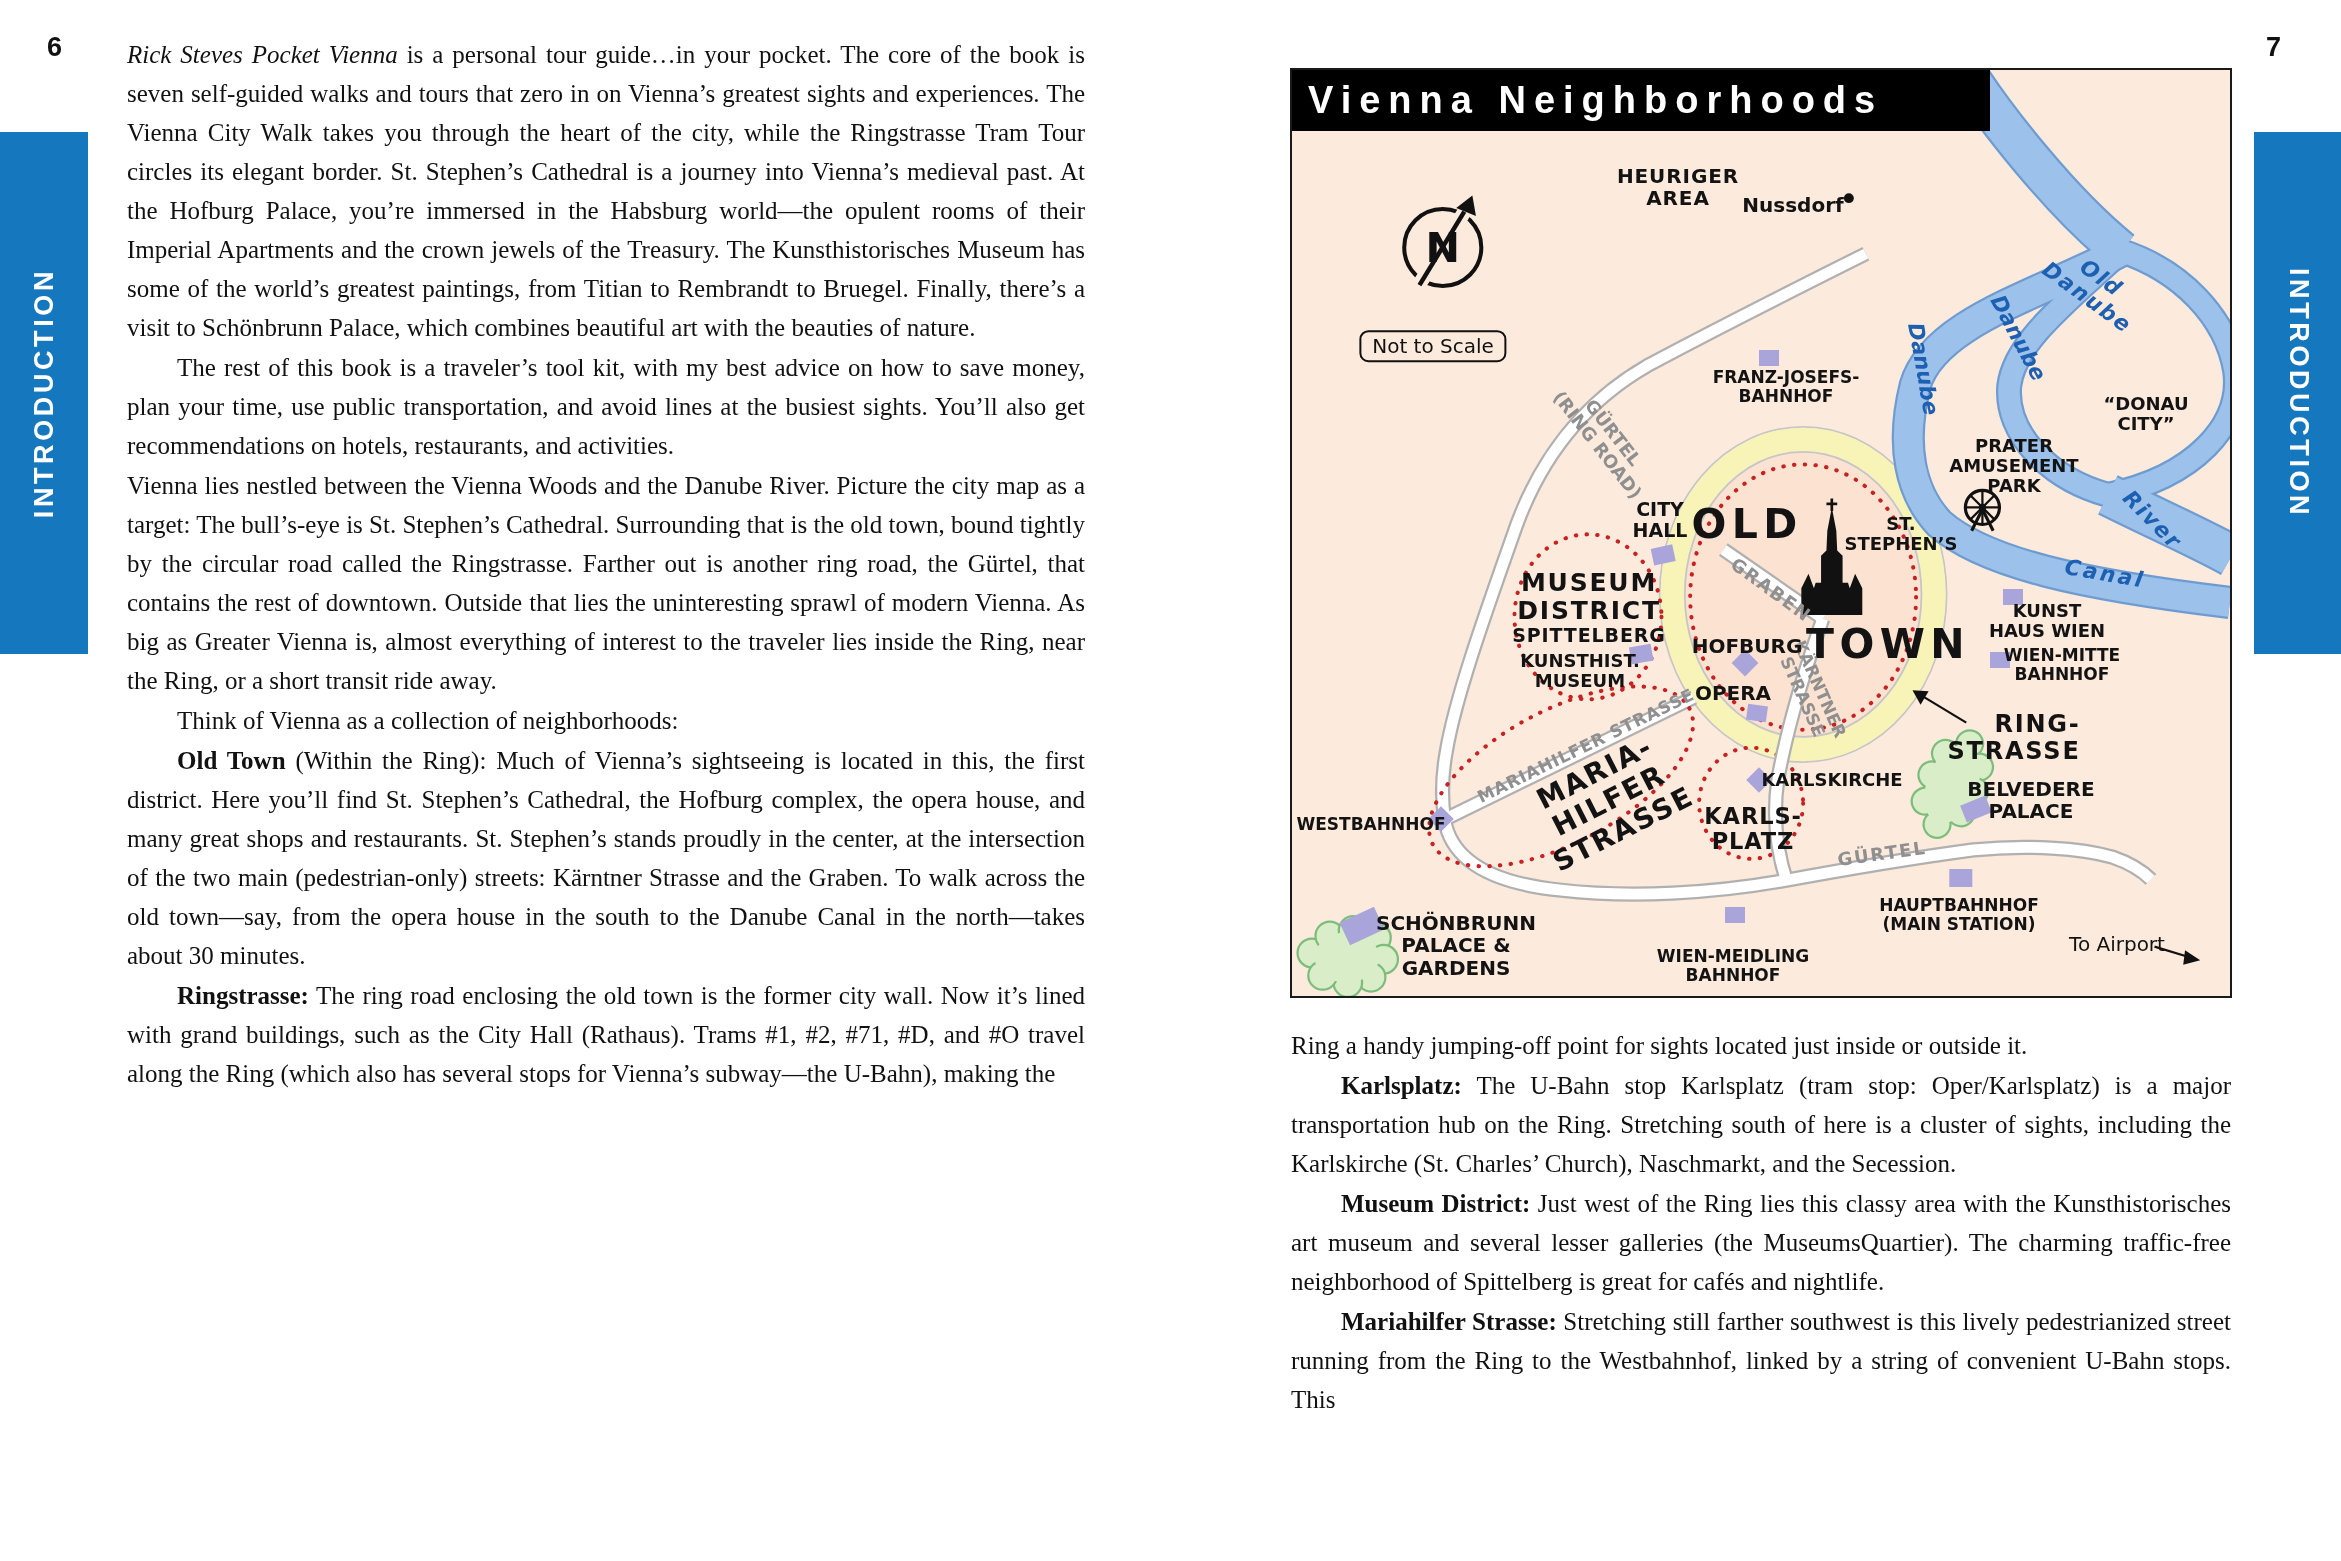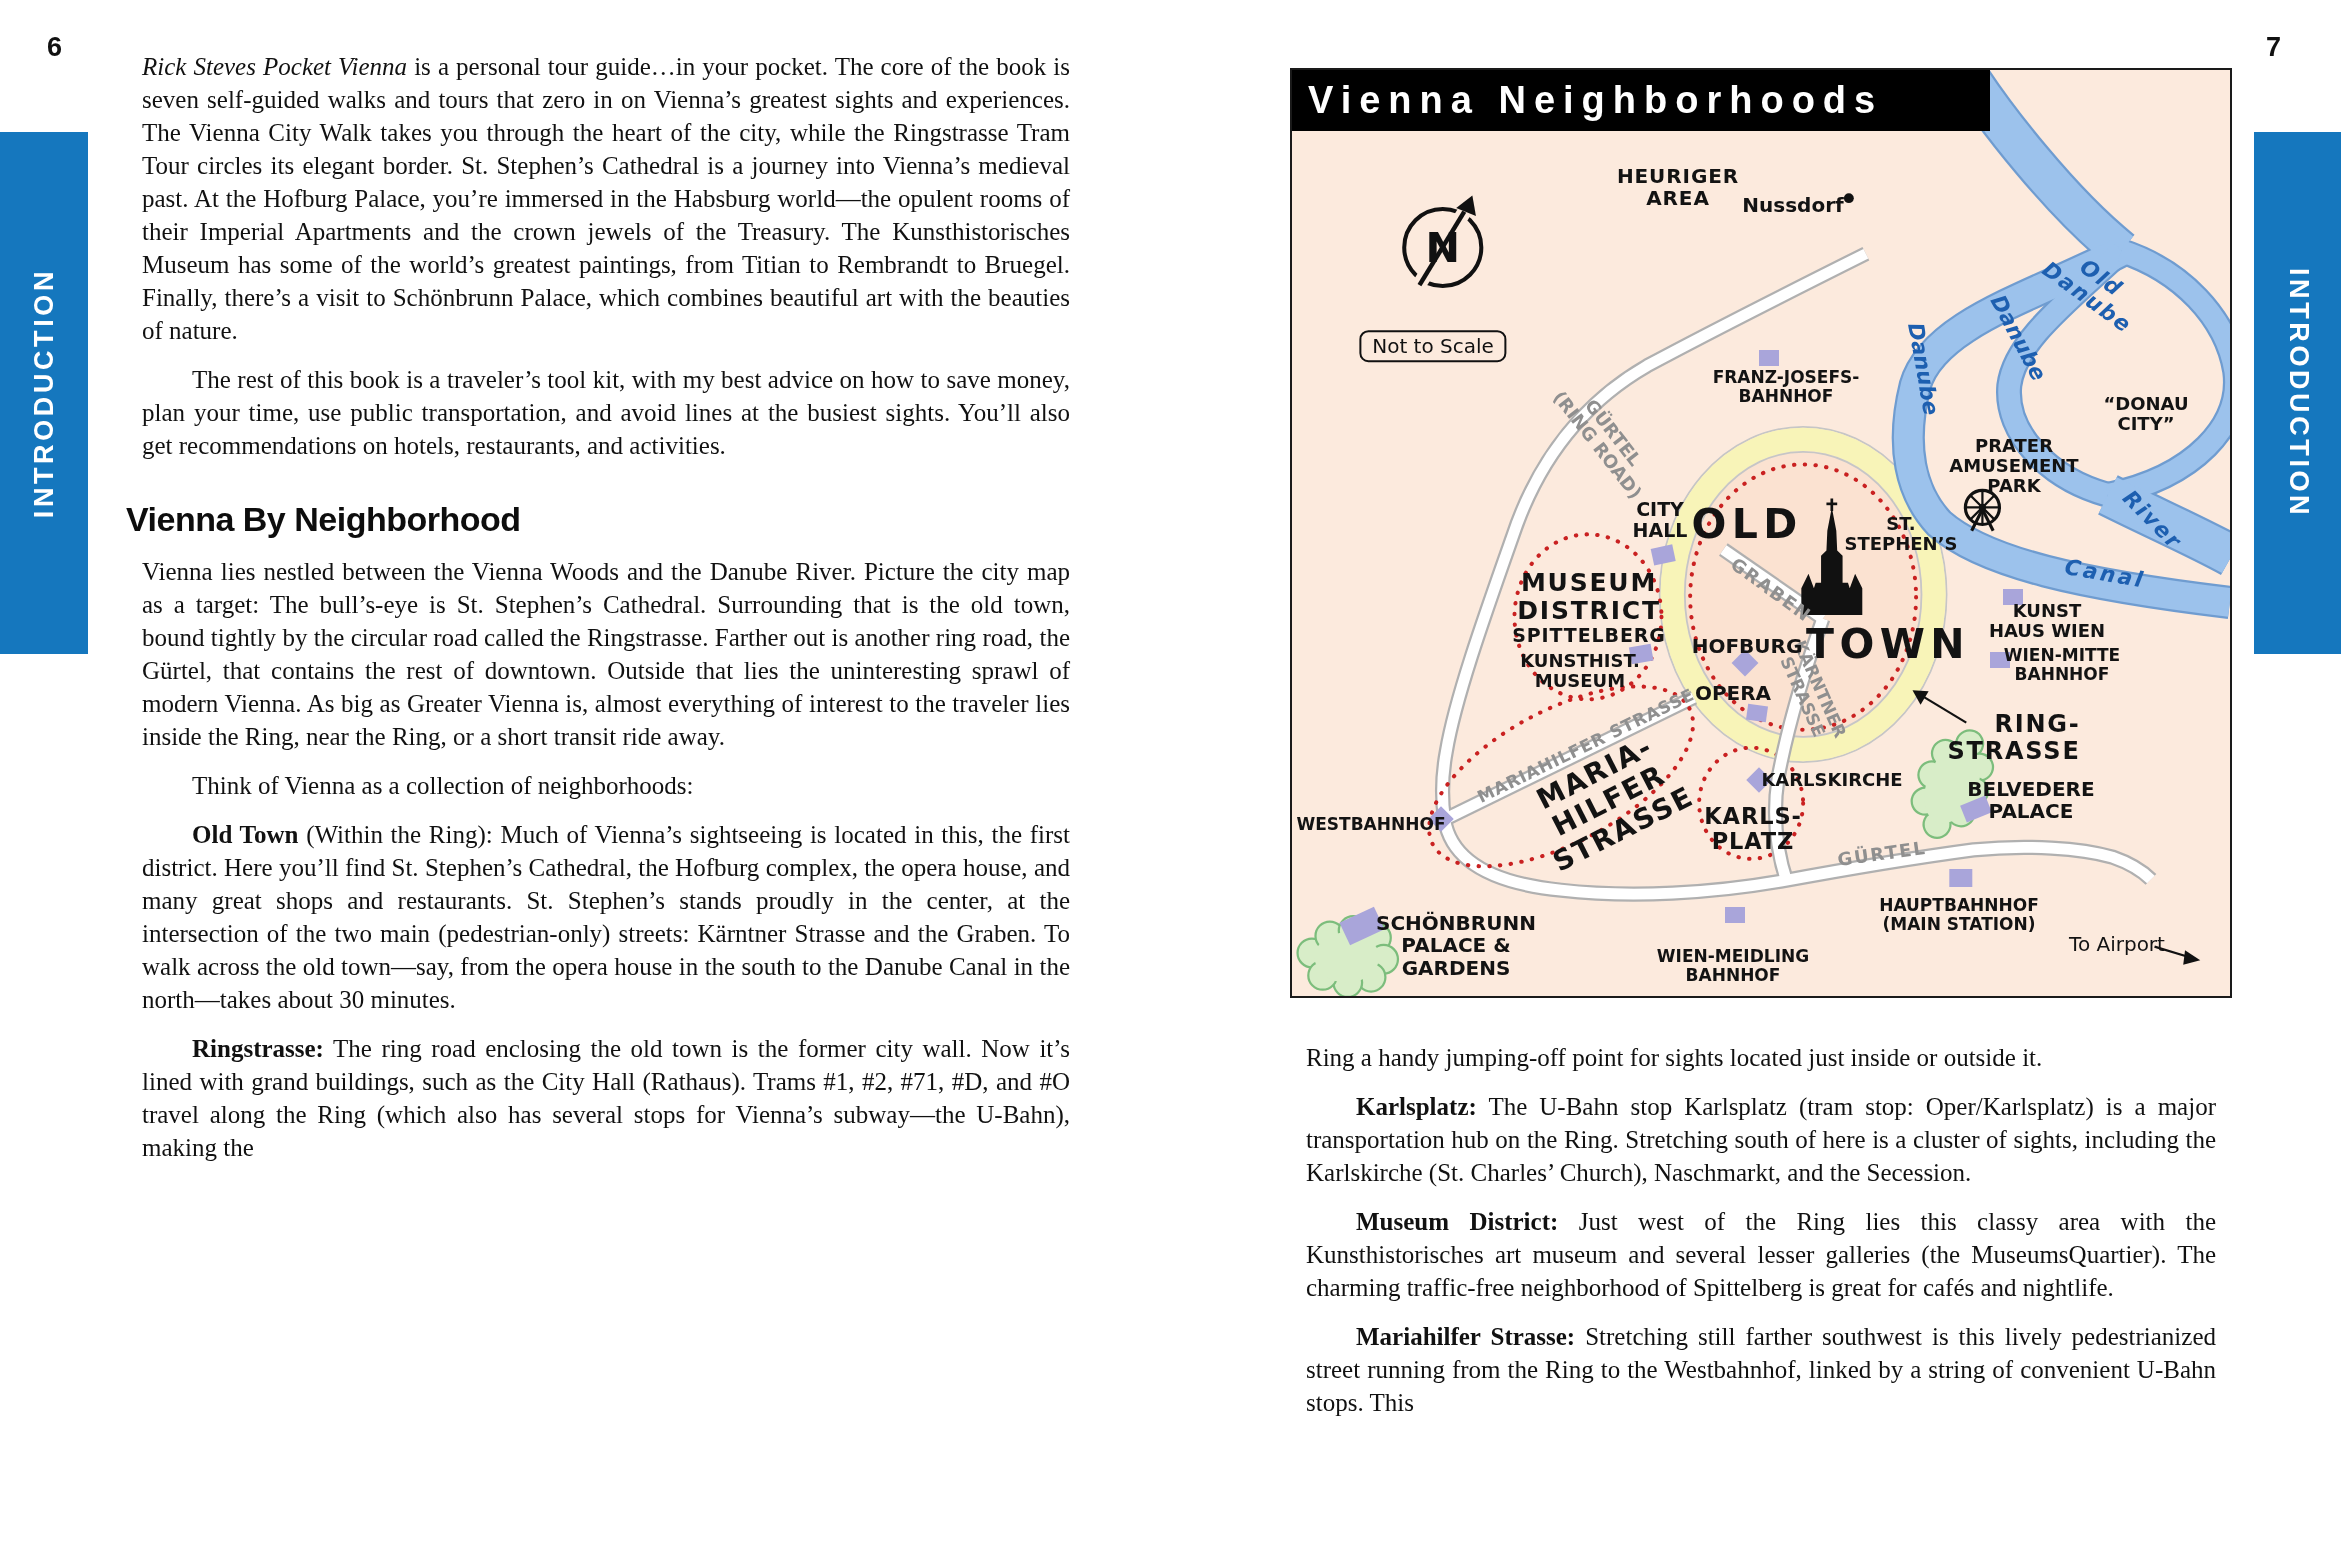--- a/index.html
+++ b/index.html
@@ -17,21 +17,21 @@
   .sidebar{position:absolute;top:132px;width:88px;height:522px;background:var(--sidebar-blue);
            display:flex;align-items:center;justify-content:center;}
   .sidebar.left{left:0;} .sidebar.right{left:2254px;}
   .sidebar span{writing-mode:vertical-rl;color:#fff;font:bold 27px "Liberation Sans",sans-serif;
                 letter-spacing:3.6px;white-space:nowrap;}
   .sidebar.left span{transform:rotate(180deg);}
   .col-left{position:absolute;left:126px;top:34px;width:960px;}
   .col-right-text{position:absolute;left:1290px;top:1025px;width:942px;}
   h1{font:bold 34px "Liberation Sans",sans-serif;margin:0 0 9px 0;letter-spacing:-0.5px;color:#0d0d0d;}
   h1.second{margin-top:38px;}
-  p.body{font-size:25px;line-height:33px;margin:16px;text-align:justify;}
+  p.body{font-size:25px;line-height:39px;margin:1px;text-align:justify;}
   p.indent{text-indent:50px;}
   p.body b{font-weight:bold;} p.body i{font-style:italic;}
 
   
   .map{position:absolute;left:1290px;top:68px;width:942px;height:930px;margin:0;
        background:var(--map-bg);border:2.7px solid #1a1a1a;box-sizing:border-box;overflow:hidden;}
   .map svg{position:absolute;left:0;top:0;width:100%;height:100%;}
   .map-banner{position:absolute;left:0;top:0;width:698px;height:61px;background:var(--banner-bg);
        display:flex;align-items:center;padding-left:16px;box-sizing:border-box;}
   .map-banner span{color:var(--banner-fg);font:bold 38px "Liberation Sans",sans-serif;letter-spacing:8px;white-space:nowrap;}
@@ -66,21 +66,20 @@
 <div class="sidebar left">
   <span>INTRODUCTION</span>
 </div>
 <div class="sidebar right">
   <span>INTRODUCTION</span>
 </div>
 
 <main class="col-left">
   <p class="body"><i>Rick Steves Pocket Vienna</i><span> is a personal tour guide…in your pocket. The core of the book is seven self-guided walks and tours that zero in on Vienna’s greatest sights and experiences. The Vienna City Walk takes you through the heart of the city, while the Ringstrasse Tram Tour circles its elegant border. St. Stephen’s Cathedral is a journey into Vienna’s medieval past. At the Hofburg Palace, you’re immersed in the Habsburg world—the opulent rooms of their Imperial Apartments and the crown jewels of the Treasury. The Kunsthistorisches Museum has some of the world’s greatest paintings, from Titian to Rembrandt to Bruegel. Finally, there’s a visit to Schönbrunn Palace, which combines beautiful art with the beauties of nature.</span></p>
   <p class="body indent"><span>The rest of this book is a traveler’s tool kit, with my best advice on how to save money, plan your time, use public transportation, and avoid lines at the busiest sights. You’ll also get recommendations on hotels, restaurants, and activities.</span></p>
-  <h1 class="second">Vienna By Neighborhood</h1>
   <p class="body"><span>Vienna lies nestled between the Vienna Woods and the Danube River. Picture the city map as a target: The bull’s-eye is St. Stephen’s Cathedral. Surrounding that is the old town, bound tightly by the circular road called the Ringstrasse. Farther out is another ring road, the Gürtel, that contains the rest of downtown. Outside that lies the uninteresting sprawl of modern Vienna. As big as Greater Vienna is, almost everything of interest to the traveler lies inside the Ring, near the Ring, or a short transit ride away.</span></p>
   <p class="body indent"><span>Think of Vienna as a collection of neighborhoods:</span></p>
   <p class="body indent"><b>Old Town</b><span> (Within the Ring): Much of Vienna’s sightseeing is located in this, the first district. Here you’ll find St. Stephen’s Cathedral, the Hofburg complex, the opera house, and many great shops and restaurants. St. Stephen’s stands proudly in the center, at the intersection of the two main (pedestrian-only) streets: Kärntner Strasse and the Graben. To walk across the old town—say, from the opera house in the south to the Danube Canal in the north—takes about 30 minutes.</span></p>
   <p class="body indent"><b>Ringstrasse:</b><span> The ring road enclosing the old town is the former city wall. Now it’s lined with grand buildings, such as the City Hall (Rathaus). Trams #1, #2, #71, #D, and #O travel along the Ring (which also has several stops for Vienna’s subway—the U-Bahn), making the</span></p>
 </main>
 
 <figure class="map">
   <svg viewBox="0 0 1046 1033">
 
     <ellipse class="oldtown-fill" cx="570" cy="585" rx="160" ry="187"></ellipse>

